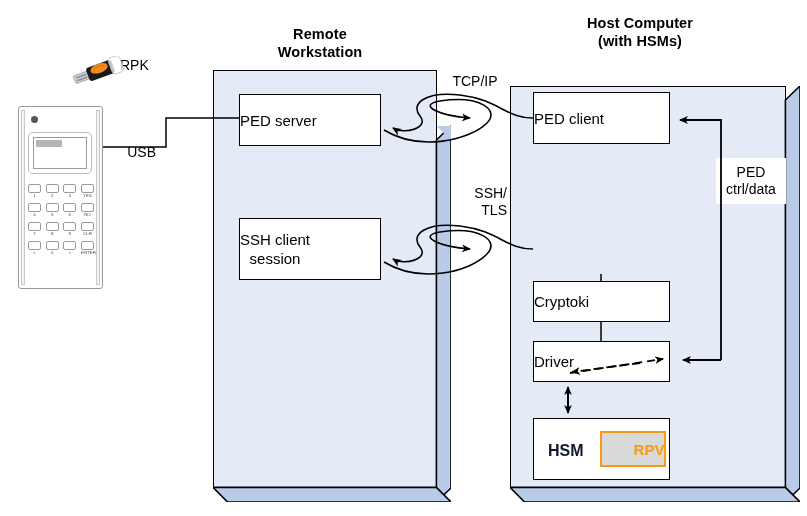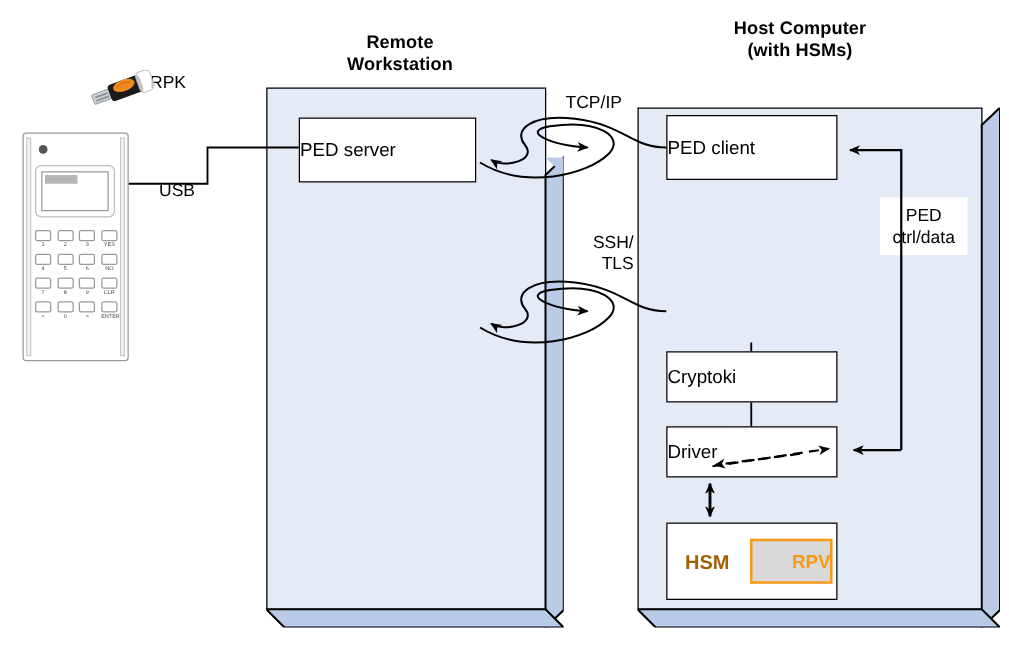--- a/index.html
+++ b/index.html
@@ -22,26 +22,26 @@
   .nbox{position:absolute;background:#ffffff;border:1.6px solid #000;
         box-sizing:border-box;display:flex;flex-direction:column;
         align-items:flex-start;justify-content:center;font-size:15px;
         line-height:19px;text-align:center;}
   .nbox .l2{font-size:13.5px;line-height:17px;}
   .bold{font-weight:bold;font-size:16px;line-height:20px;}
 
   
   .lbl{position:absolute;font-size:14px;line-height:17px;text-align:center;
        white-space:pre-line;}
-  .lbl-white{background:#ffffff;}
+  .lbl-white{background:#ffffff;margin-left:12px;}
 
   
   #hsm-box{justify-content:flex-start;align-items:flex-start;}
   #hsm-text{position:absolute;left:14px;top:22px;font-weight:bold;font-size:16px;
-            color:#a16207;}
+            color:#0f172a;}
   #rpv-box{position:absolute;left:66px;top:12px;width:66px;height:36px;
            background:#d9d9d9;border:2px solid #f79b16;box-sizing:border-box;
            display:flex;align-items:center;justify-content:center;
            font-weight:bold;font-size:15px;color:#f79b16;padding-left:32px;}
 
   
   #ped-device{position:absolute;left:18px;top:106px;width:85px;height:183px;}
   .ped-shell{position:absolute;left:0;top:0;width:100%;height:100%;
              border:1.3px solid #9a9a9a;border-radius:3px;background:#fff;
              box-sizing:border-box;}
@@ -94,20 +94,24 @@
     <svg class="ov" style="width:290px;height:416px;">
       <polygon points="275.4,14 290,0 290,402 275.4,416" fill="#b9cbe7" stroke="#000" stroke-width="1.6"></polygon>
       <polygon points="0,401.4 14.6,416 290,416 275.4,401.4" fill="#b9cbe7" stroke="#000" stroke-width="1.6"></polygon>
     </svg>
   </div>
 
   <div class="nbox" style="left:239px;top:94px;width:142px;height:52px;">
     <span>PED server</span>
   </div>
 
+  <div class="nbox" style="left:239px;top:218px;width:142px;height:62px;white-space:pre-line;">
+    <span>SSH client
+session</span>
+  </div>
 
   <div class="nbox" style="left:533px;top:92px;width:137px;height:52px;">
     <span>PED client</span>
   </div>
 
 
   <div class="nbox" style="left:533px;top:281px;width:137px;height:41px;">
     <span>Cryptoki</span>
   </div>
 

